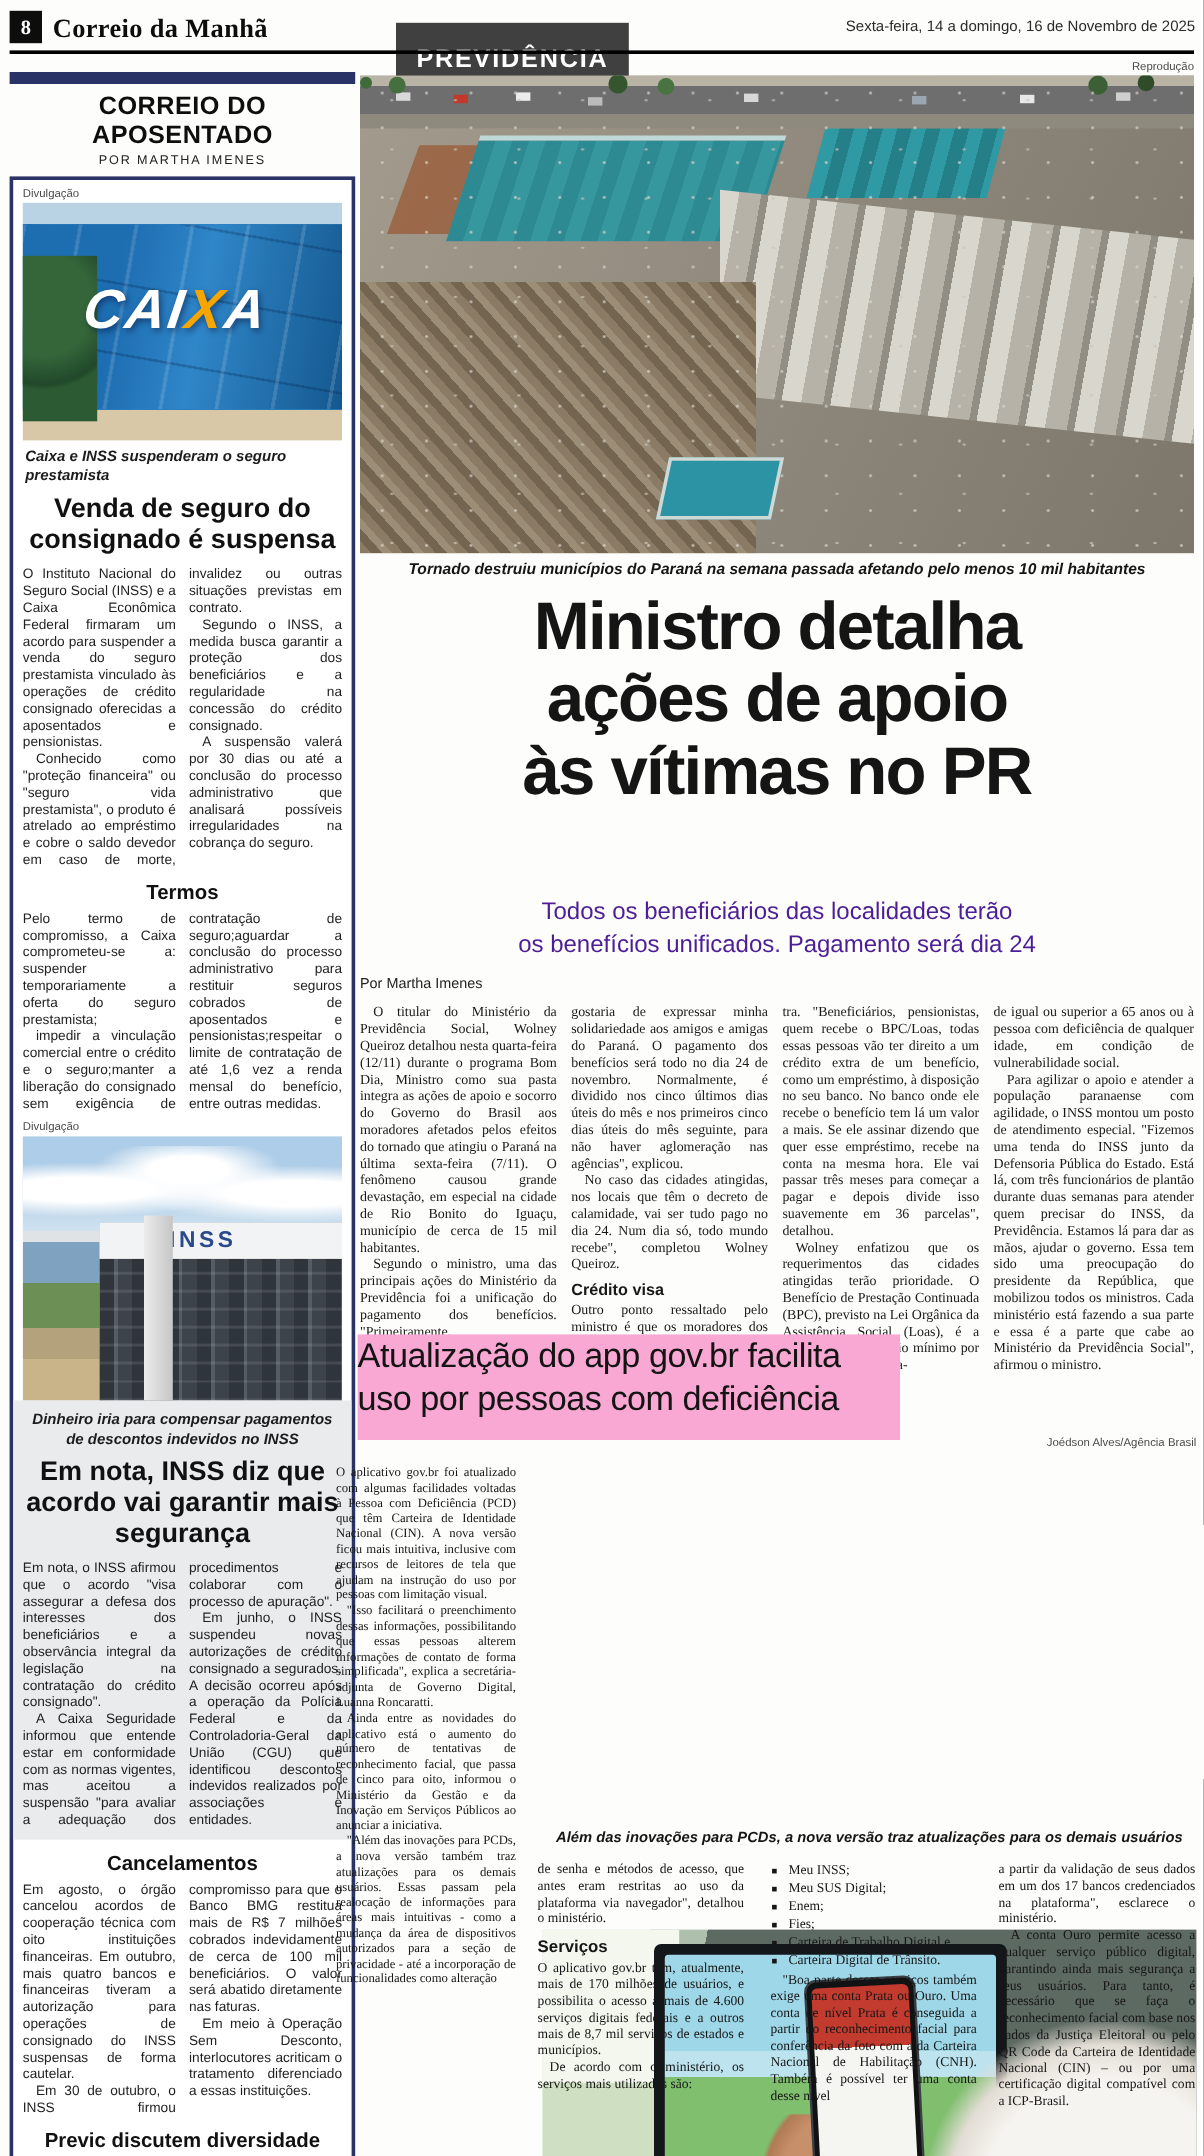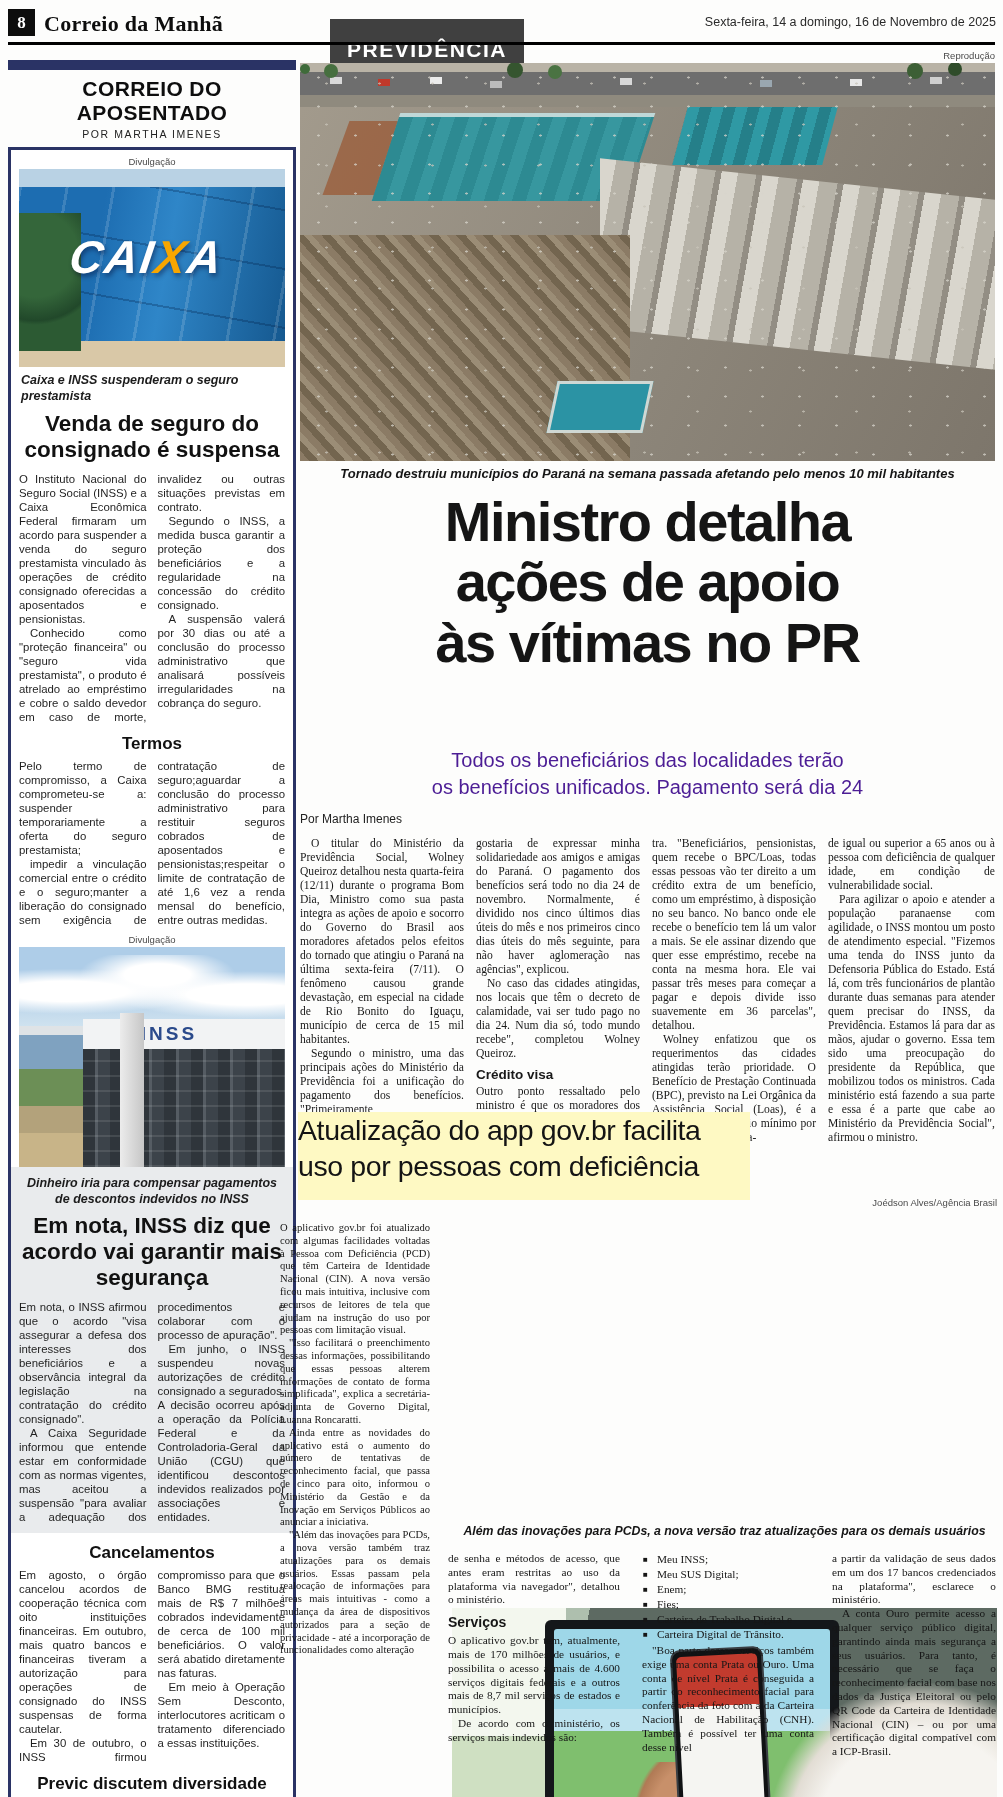--- a/index.html
+++ b/index.html
@@ -18,21 +18,21 @@
              font:700 21px "Liberation Sans", sans-serif; letter-spacing:1.5px; padding:19px 17px 7px; }
   .pagedate { position:absolute; right:7px; top:15px; font-size:12.5px; color:#2a2a2a; }
   .toprule { position:absolute; left:8px; right:8px; top:42px; height:3px; background:#000; }
 
   
   .apo { position:absolute; left:8px; top:60px; width:288px; }
   .apo-bar { height:10px; background:#2a3365; }
   .apo-title { text-align:center; font-weight:700; font-size:21px; letter-spacing:.4px; margin-top:7px; color:#0e0e0e;}
   .apo-byline { text-align:center; font-size:10.5px; letter-spacing:1.6px; color:#222; margin:3px 0 7px; }
   .apo-box { border:3px solid #2a3365; padding:5px 8px 8px; height:1653px; overflow:hidden; background:#fff; }
-  .credit { text-align:center; font-size:9.5px; color:#4a4a4a; margin:1px 0 2px; }
+  .credit { text-align:left; font-size:9.5px; color:#4a4a4a; margin:1px 0 2px; }
   .cap { font:italic 700 12.5px/1.3 "Liberation Sans", sans-serif; color:#1c1c1c; margin:5px 2px 6px; }
   .cap.center { text-align:center; }
   .apo-h { text-align:center; font-weight:700; font-size:22.5px; line-height:1.16; color:#111; margin:5px 0 9px; }
   .subhead3 { text-align:center; font-weight:700; font-size:17px; color:#111; margin:10px 0 5px; }
   .cols2 { column-count:2; column-gap:11px; font-size:11.4px; line-height:14px; text-align:justify; color:#1f1f1f; }
   .cols2 p { break-inside:auto; }
   .cols2 p + p { text-indent:11px; }
   .graywrap { background:#e9ebed; margin:0 -8px; padding:3px 8px 9px; }
 
   
@@ -109,21 +109,21 @@
   .m-deck { left:320px; top:747px; width:655px; text-align:center; font-size:20px; line-height:1.35; color:#4c1d95; }
   .m-byline { left:300px; top:812px; font-size:12px; color:#222; }
   .ncol { position:absolute; top:837px; width:164px; font-family:"Liberation Serif",serif;
           font-size:11.6px; line-height:14px; text-align:justify; color:#181818; }
   .ncol p { text-indent:11px; }
   .ncol.cont p:first-child { text-indent:0; }
   .ncol .nsub { font:700 13.5px "Liberation Sans",sans-serif; margin:6px 0 3px; text-indent:0; }
   #mcol1 { left:300px; } #mcol2 { left:476px; } #mcol3 { left:652px; } #mcol4 { left:828px; width:167px; }
 
   
-  .g-h1 { left:298px; top:1112px; width:452px; height:88px; background:#fef9c3; font-size:28.5px;
+  .g-h1 { left:298px; top:1112px; width:452px; height:88px; background:#f9a8d4; font-size:28.5px;
           line-height:1.28; color:#141414; letter-spacing:-.4px; }
   .g-credit { left:560px; top:1197px; width:437px; text-align:right; font-size:9.5px; color:#4a4a4a; }
   .g-photo { left:452px; top:1210px; width:545px; height:307px; }
   .g-cap { left:452px; top:1524px; width:545px; text-align:center; font:italic 700 12.3px "Liberation Sans",sans-serif; }
   .g-left { position:absolute; left:280px; top:1222px; width:150px; font-family:"Liberation Serif",serif;
             font-size:10.6px; line-height:12.8px; text-align:justify; }
   .g-left p { text-indent:9px; } .g-left p:first-child { text-indent:0; }
   .gcol { position:absolute; top:1552px; font-family:"Liberation Serif",serif; font-size:11.3px;
           line-height:13.8px; text-align:justify; }
   .gcol p { text-indent:10px; }
@@ -278,21 +278,21 @@
       <p>"Além das inovações para PCDs, a nova versão também traz atualizações para os demais usuários. Essas passam pela realocação de informações para áreas mais intuitivas - como a mudança da área de dispositivos autorizados para a seção de privacidade - até a incorporação de funcionalidades como alteração</p>
     </div>
 
   <div class="gcol cont" id="gcolA">
     <div class="cont">
         <p>de senha e métodos de acesso, que antes eram restritas ao uso da plataforma via navegador", detalhou o ministério.</p>
       </div>
     <div class="gsub">Serviços</div>
     <div>
         <p>O aplicativo gov.br tem, atualmente, mais de 170 milhões de usuários, e possibilita o acesso a mais de 4.600 serviços digitais federais e a outros mais de 8,7 mil serviços de estados e municípios.</p>
-        <p>De acordo com o ministério, os serviços mais indevidos são:</p>
+        <p>De acordo com o ministério, os serviços mais utilizados são:</p>
       </div>
   </div>
   <div class="gcol" id="gcolB">
     <ul class="services">
         <li>Meu INSS;</li>
         <li>Meu SUS Digital;</li>
         <li>Enem;</li>
         <li>Fies;</li>
         <li>Carteira de Trabalho Digital e</li>
         <li>Carteira Digital de Trânsito.</li>

